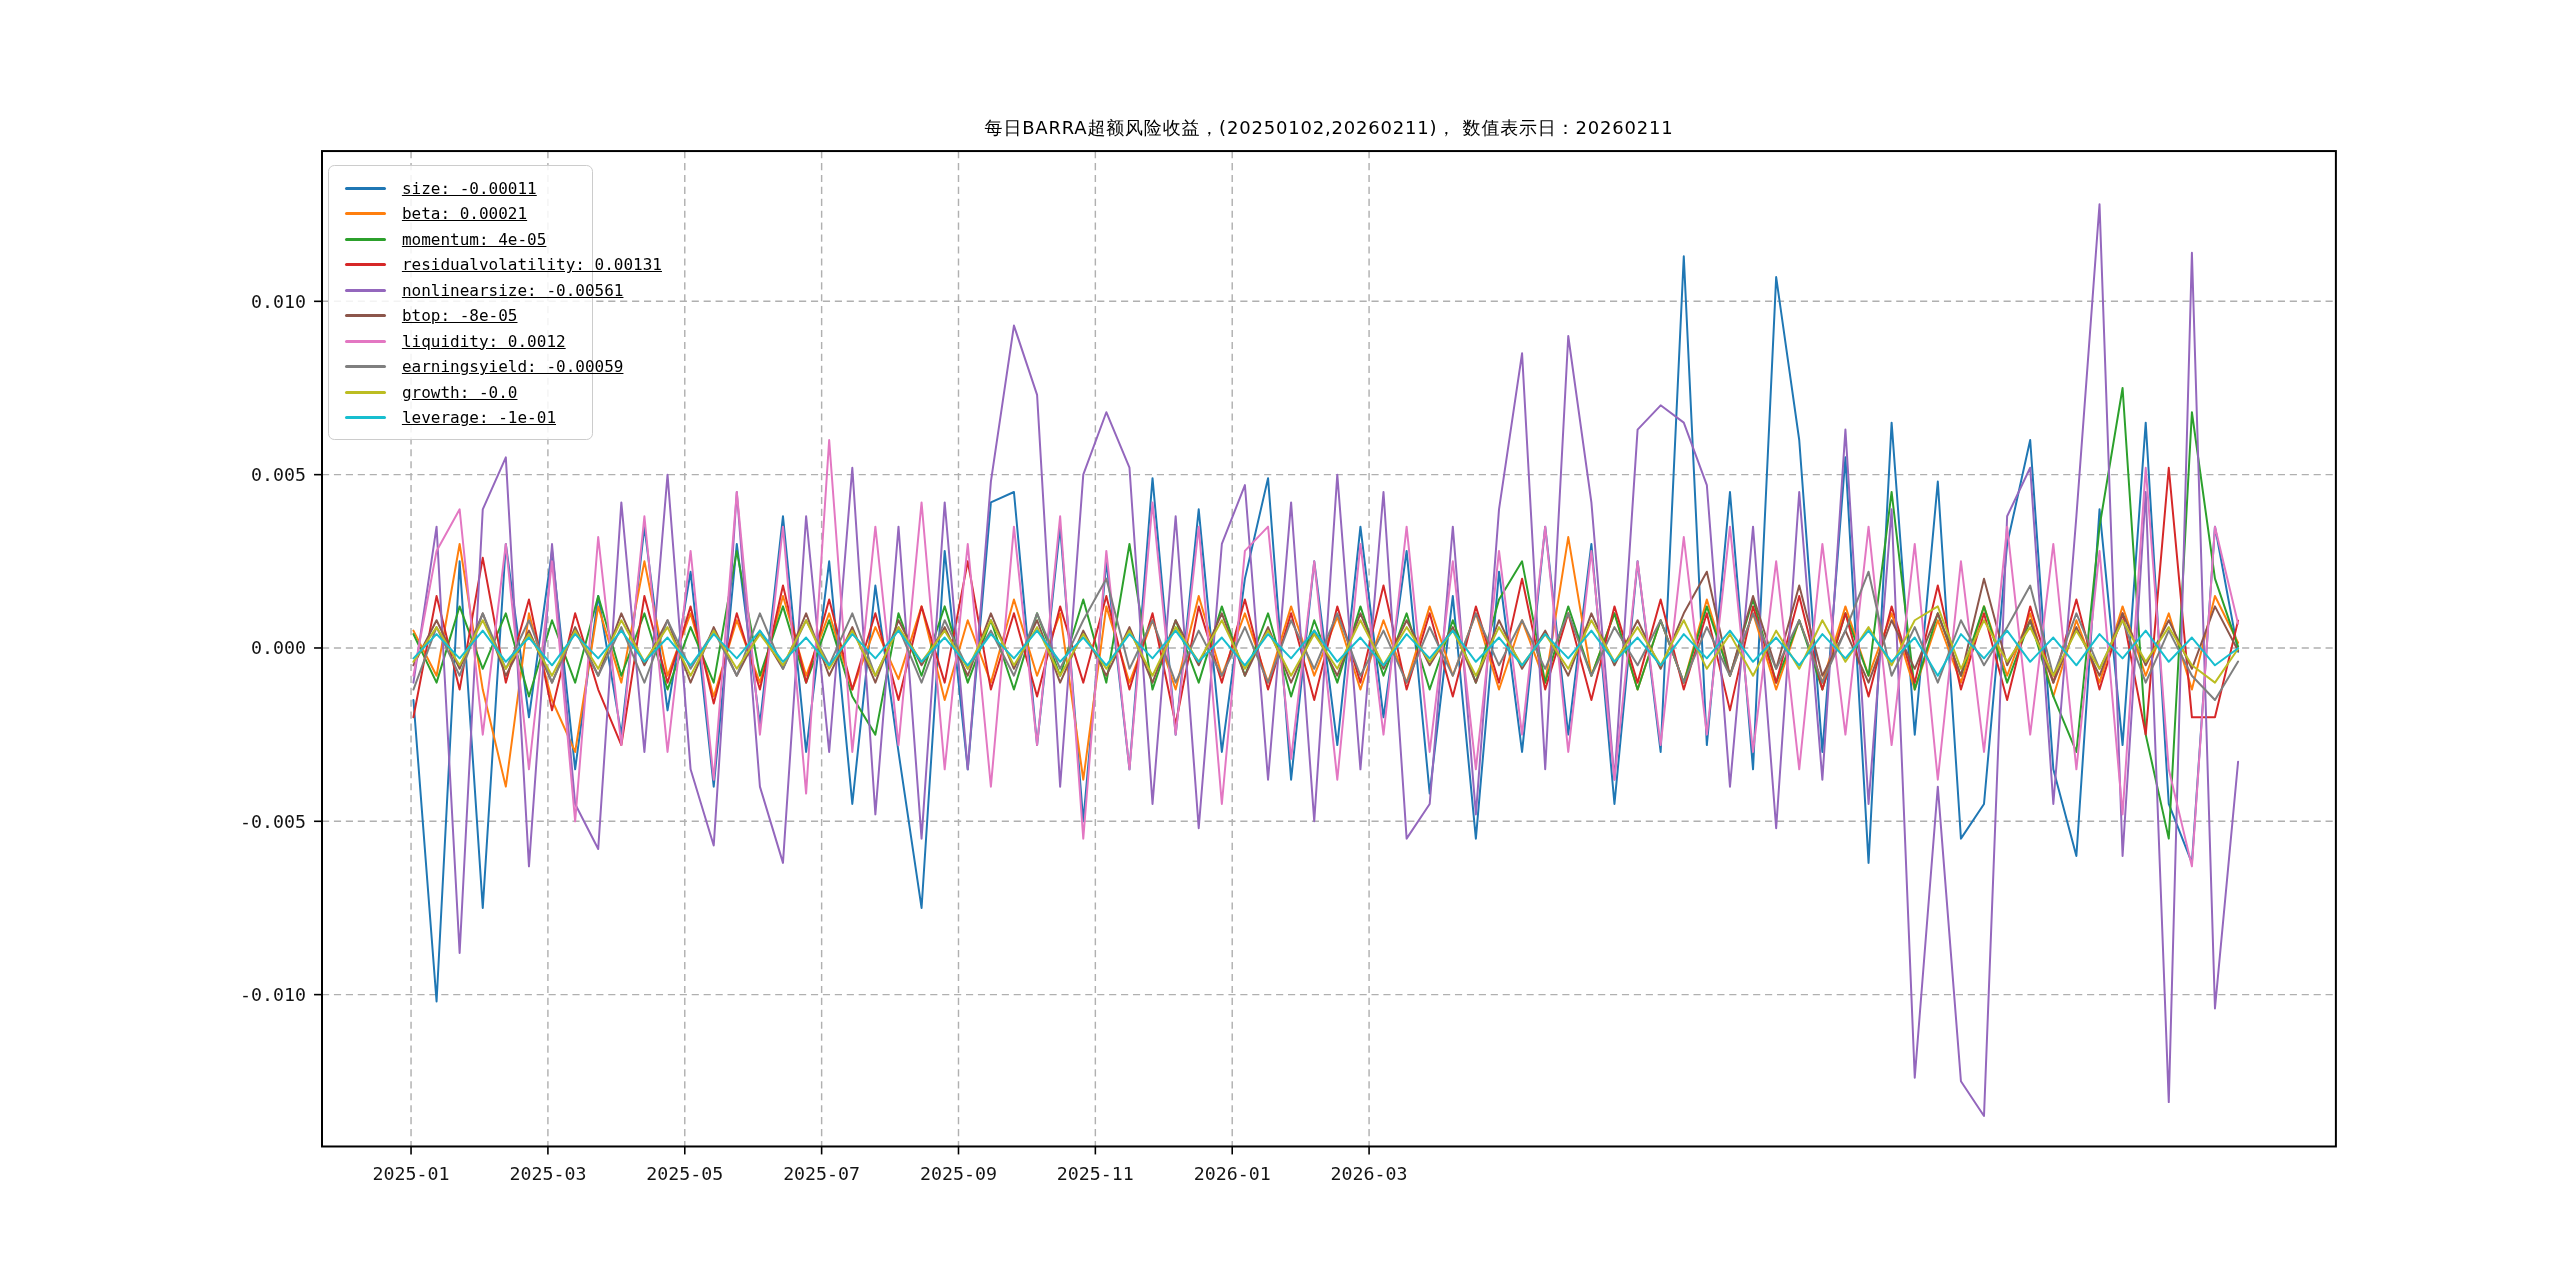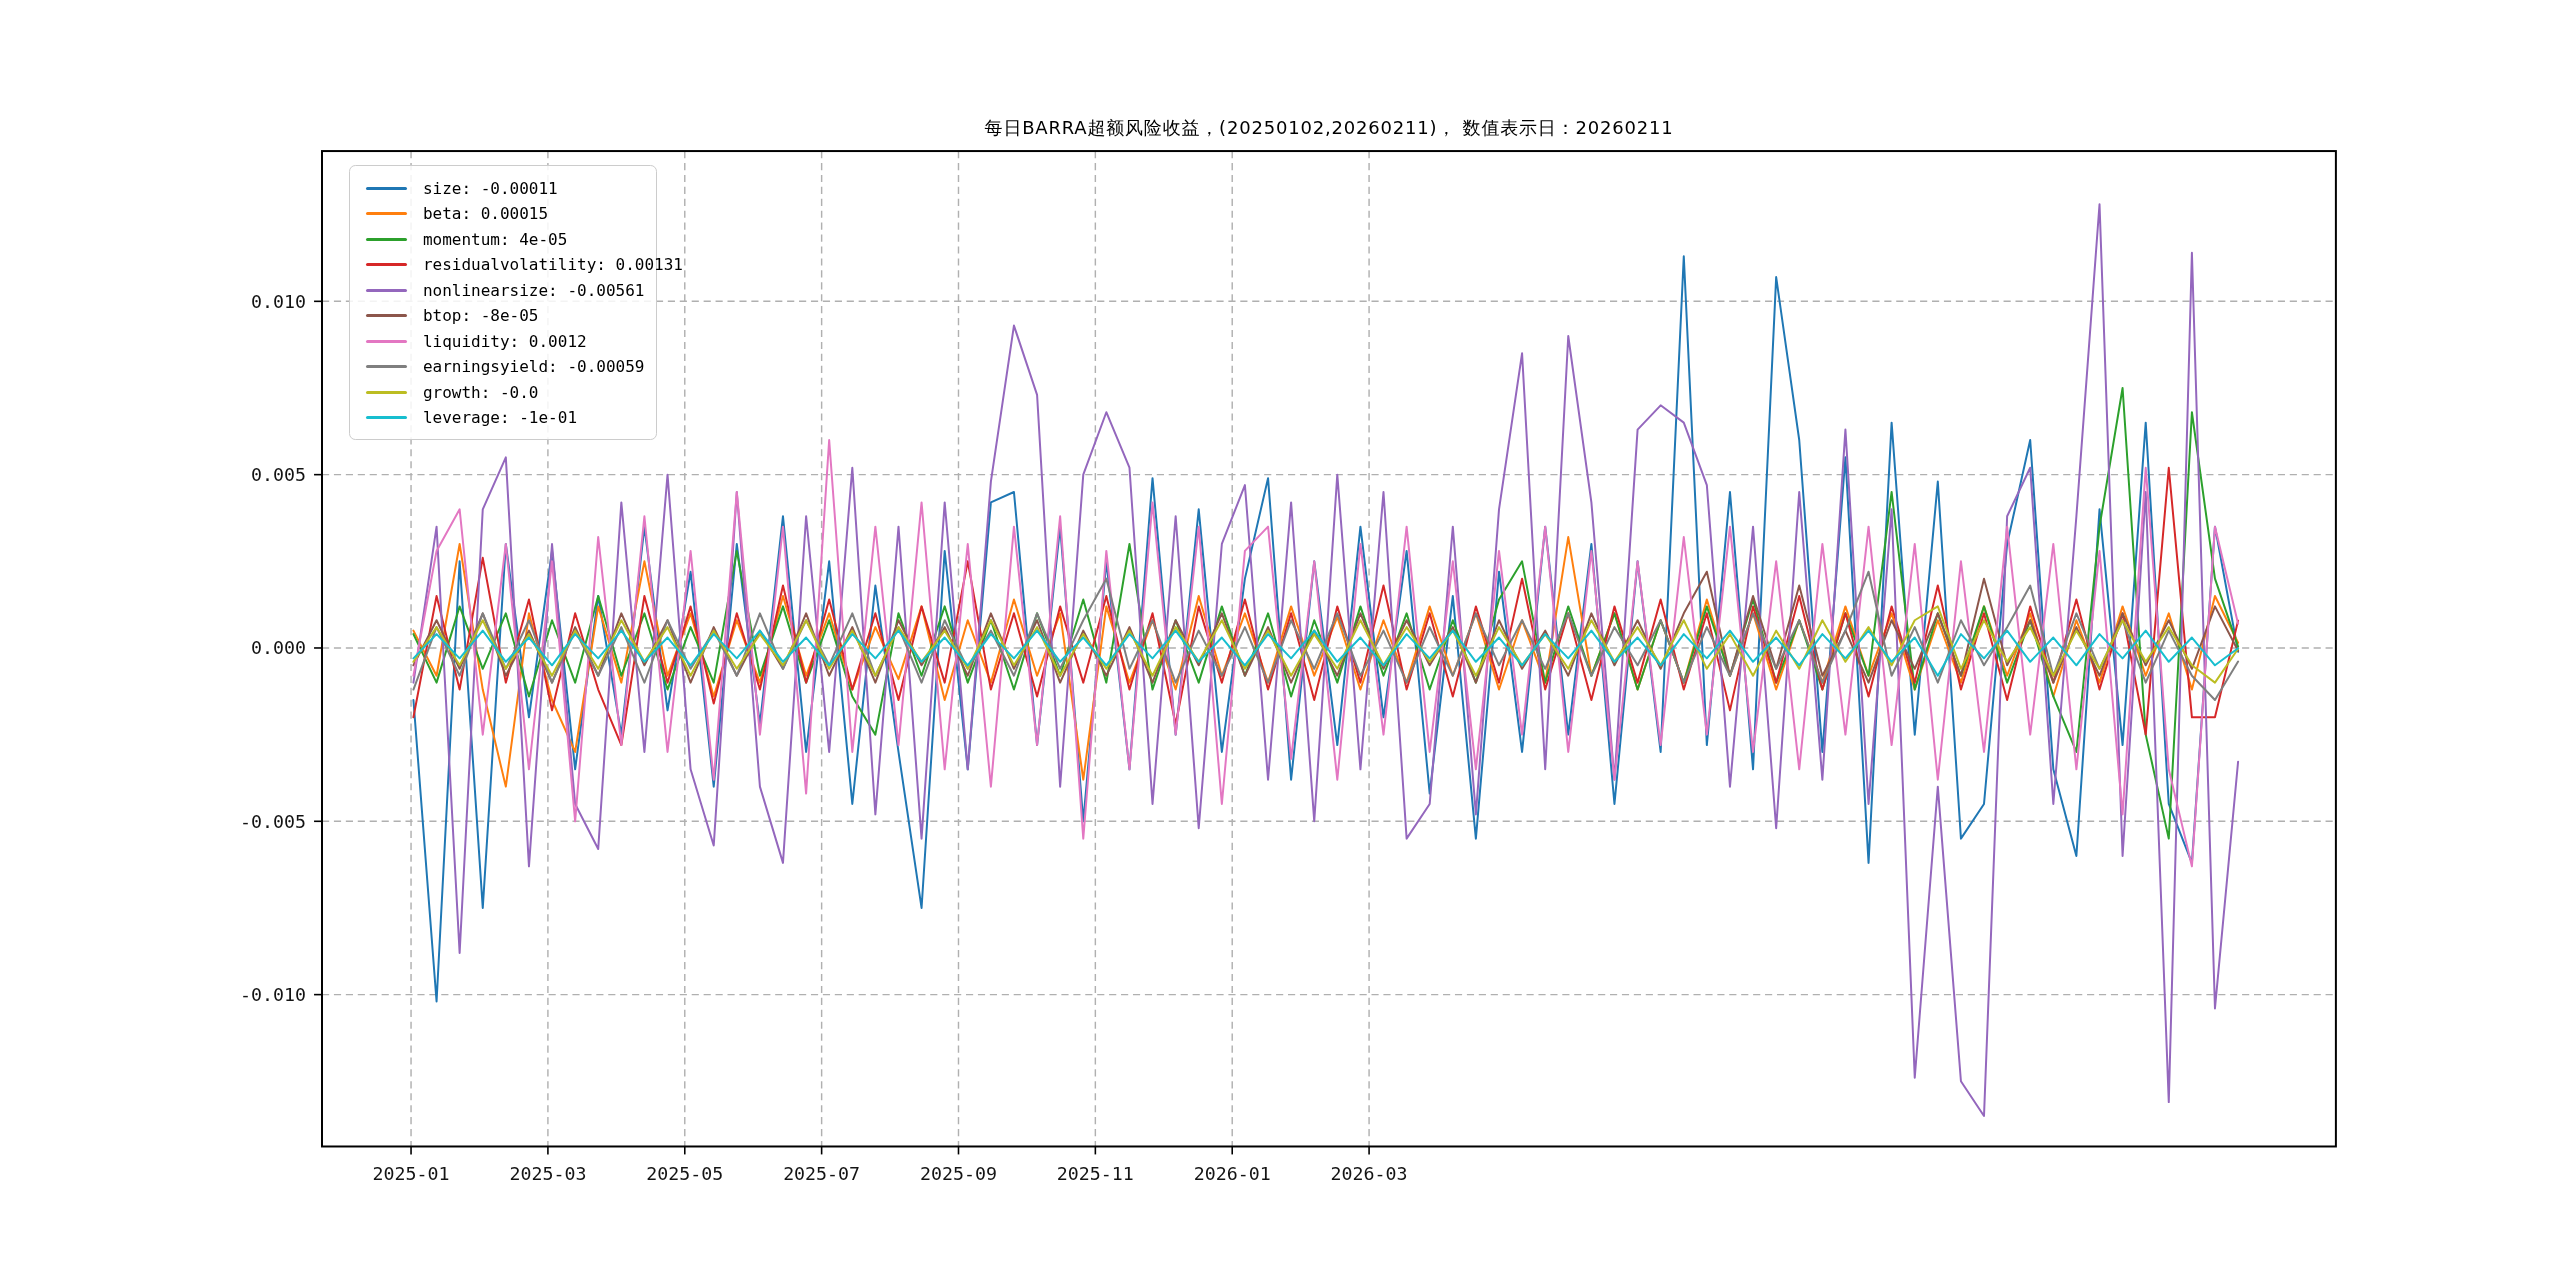--- a/index.html
+++ b/index.html
@@ -2,23 +2,23 @@
 <html style="font-size:12.7px"><head>
 <meta charset="utf-8">
 <style>
   html,body{margin:0;padding:0;background:#ffffff;}
   body{width:2576px;height:1288px;position:relative;overflow:hidden;
        font-family:"DejaVu Sans","Liberation Sans",sans-serif;}
   .chart-wrap{position:absolute;left:0;top:0;width:2576px;height:1288px;}
   .chart-title{position:absolute;left:322px;top:116px;width:2014px;
        text-align:center;font-size:18px;color:#000;letter-spacing:0.8px;}
   svg{position:absolute;left:0;top:0;}
-  .legend-box{position:absolute;left:349px;top:165px;width:308px;
+  .legend-box{position:absolute;left:328px;top:165px;width:265px;
        background:rgba(255,255,255,0.85);border:1.3px solid #cccccc;
-       border-radius:6.4px;padding:9.5px 11px 8px 9.5px;box-sizing:border-box;}
+       border-radius:6.4px;padding:9.5px 11px 8px 9.5px;box-sizing:border-box;text-decoration:underline;}
   .legend-row{display:flex;align-items:center;height:25.5px;}
   .legend-swatch{width:41px;height:3.2px;border-radius:1.6px;margin:0 16px 0 6.4px;flex:0 0 auto;}
   .legend-label{font-family:"DejaVu Sans Mono","Liberation Mono",monospace;
        font-size:16px;color:#000;white-space:nowrap;}
   .tick-label{font-family:"DejaVu Sans Mono","Liberation Mono",monospace;
        font-size:23px;fill:#141414;}
 </style>
 </head>
 <body>
 
@@ -76,21 +76,21 @@
       <line x1="395" y1="1251" x2="405" y2="1251" stroke="#000000" stroke-width="2"></line>
       <text x="385" y="1259" text-anchor="end" class="tick-label">-0.010</text>
     </svg>
   <div class="legend-box" id="legend">
       <div class="legend-row">
         <span class="legend-swatch" style="background: rgb(31, 119, 180);"></span>
         <span class="legend-label">size: -0.00011</span>
       </div>
       <div class="legend-row">
         <span class="legend-swatch" style="background: rgb(255, 127, 14);"></span>
-        <span class="legend-label">beta: 0.00015</span>
+        <span class="legend-label">beta: 0.00021</span>
       </div>
       <div class="legend-row">
         <span class="legend-swatch" style="background: rgb(44, 160, 44);"></span>
         <span class="legend-label">momentum: 4e-05</span>
       </div>
       <div class="legend-row">
         <span class="legend-swatch" style="background: rgb(214, 39, 40);"></span>
         <span class="legend-label">residualvolatility: 0.00131</span>
       </div>
       <div class="legend-row">

